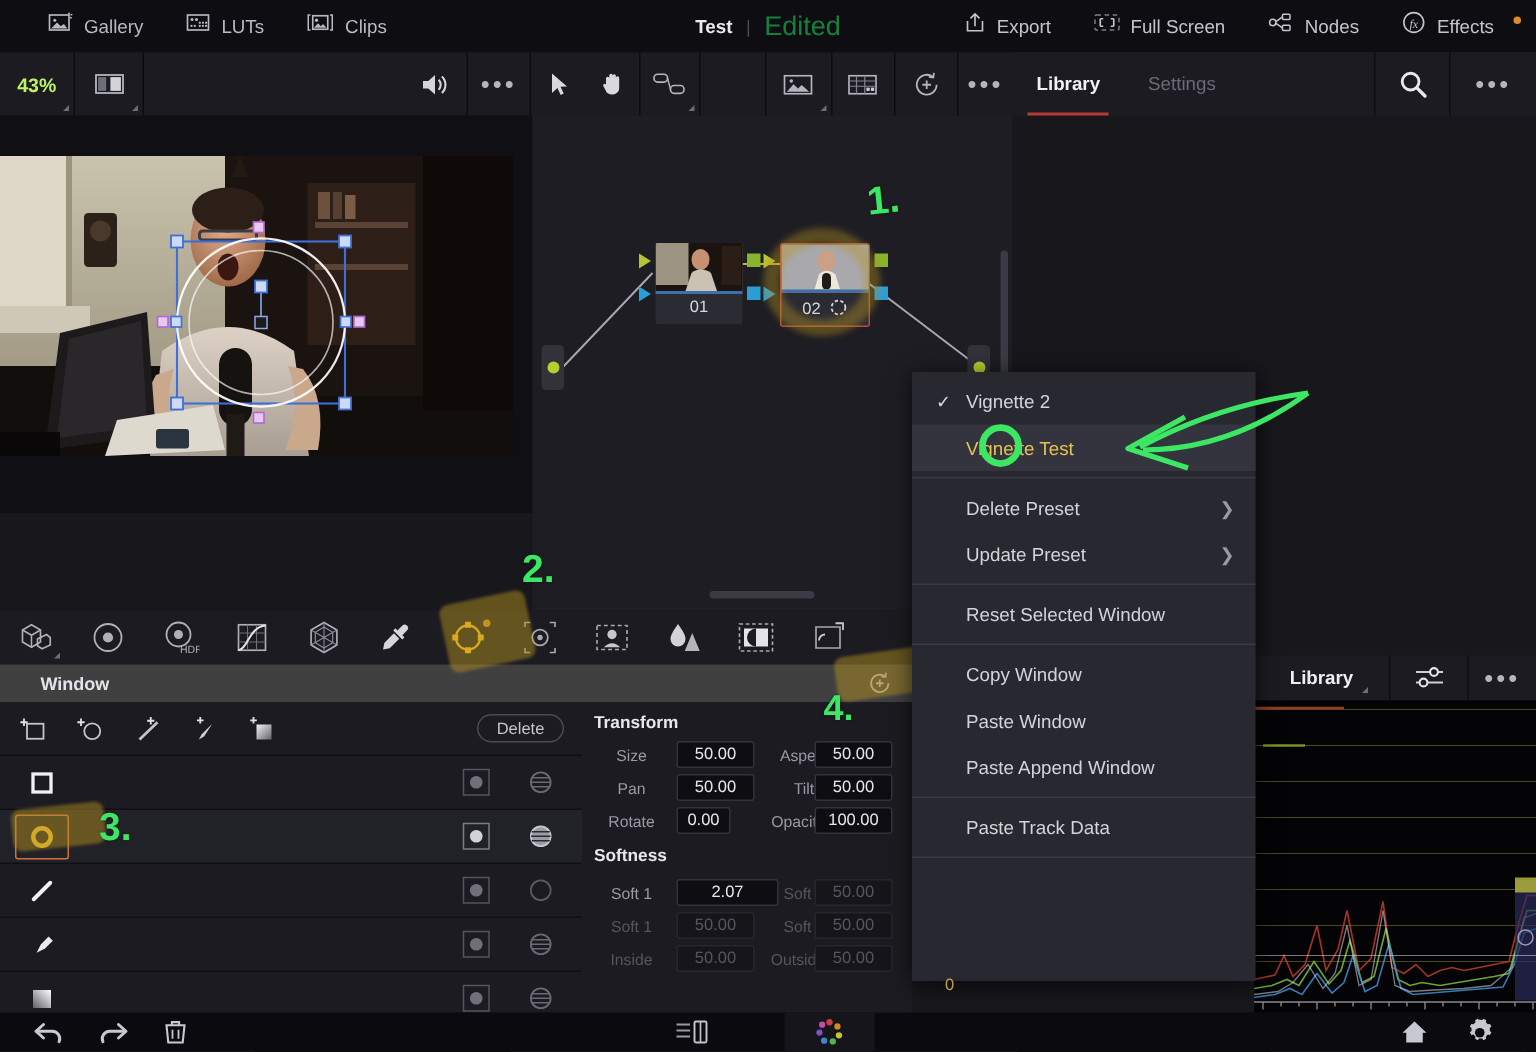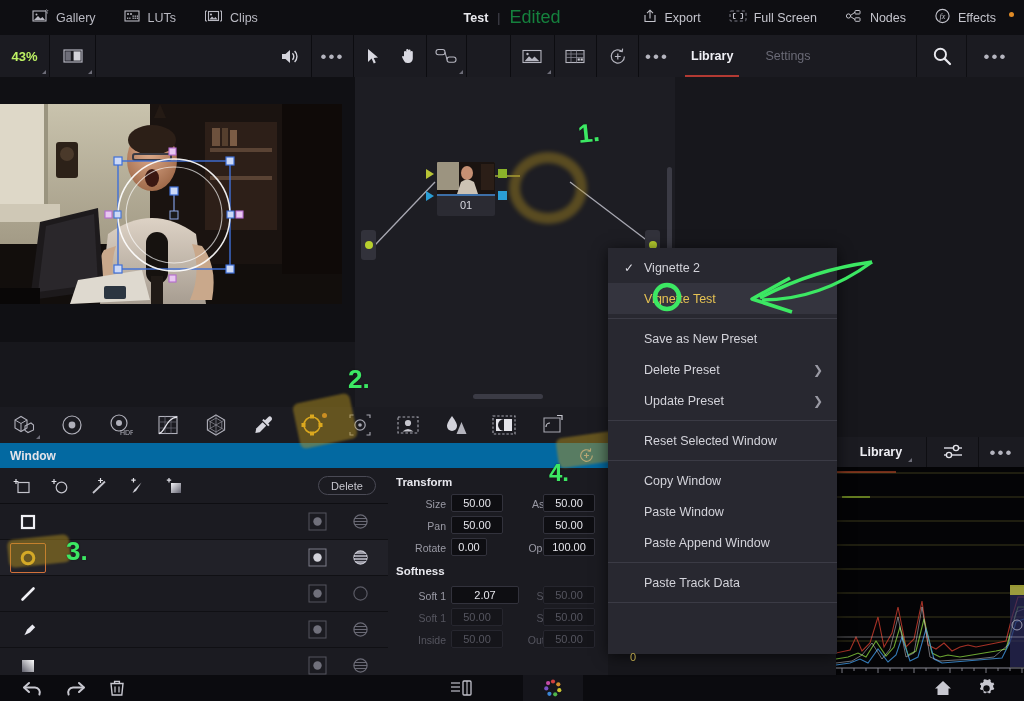--- a/index.html
+++ b/index.html
@@ -87,42 +87,42 @@
                display:flex; align-items:center; padding-left:6px; font-size:11px; color:#72727d; }
   .gallery-body { position:absolute; left:675px; top:110px; width:349px; height:325px; background:#17171c; }
 
   
   .ctoolbar { position:absolute; left:0; top:407px; width:608px; height:36px; background:#1b1b21; }
   .ct-btn { position:absolute; top:0; width:48px; height:36px;
             display:flex; align-items:center; justify-content:center; }
 
   
   .winpanel { position:absolute; left:0; top:443px; width:608px; height:232px; background:#1b1b21; }
-  .wp-head { position:absolute; left:0; top:0; width:664px; height:25px; background:#0369a1;
-             display:flex; align-items:center; }
+  .wp-head { position:absolute; left:0; top:0; width:664px; height:25px; background:#404040;
+             display:flex; align-items:center;padding-left:17px; }
   .wp-title { font-size:12px; color:#e4e4ea; font-weight:bold; padding-left:10px; }
   .wp-tools { position:absolute; left:0; top:25px; width:388px; height:36px;
               border-bottom:1px solid #0e0e12; }
   .wtool { position:absolute; top:0; width:38px; height:36px;
            display:flex; align-items:center; justify-content:center; }
   .delbtn { position:absolute; right:12px; top:8px; width:58px; height:19px;
             border:1px solid #4a4a55; border-radius:10px; display:flex;
             align-items:center; justify-content:center; font-size:11px; color:#c6c6ce; }
   .wrow { position:absolute; left:0; width:388px; height:36px;
           border-bottom:1px solid #101014; }
   .wrow-ico { position:absolute; left:10px; top:3px; width:36px; height:30px;
               display:flex; align-items:center; justify-content:center; border-radius:2px; }
   .wrow-ico.sel { border:1px solid #d2713a; }
   .wrow-tog { position:absolute; top:7px; width:21px; height:21px;
               display:flex; align-items:center; justify-content:center; }
 
   
   .tpanel { position:absolute; left:388px; top:468px; width:220px; height:207px; }
   .tp-sect { font-size:11.5px; color:#e7e7ed; font-weight:bold; }
-  .fld-lbl { font-size:10.5px; text-align:right; }
+  .fld-lbl { font-size:10.5px; text-align:center; }
   .fld-box { height:18px; background:#0e0e12; border:1px solid #32323c; border-radius:2px;
              display:flex; align-items:center; justify-content:center;
              font-size:11px; color:#e6e6ec; }
   .fld-box.dim { color:#55555f; border-color:#26262e; background:#15151a; }
   .fld-lbl.dim { color:#55555f; }
   .fld-lbl.on { color:#9a9aa5; }
 
   
   .scopehead { position:absolute; left:836px; top:437px; width:188px; height:30px;
                background:#1b1b21; display:flex; align-items:center; }
@@ -502,20 +502,43 @@
       <div class="label">
         <span>01</span>
       </div>
       <div style="position:absolute; left:0; right:0; top:32px; height:2px; background:#3d6fa8;"></div>
       <div class="tri tri-green" style="position:absolute; left:-11px; top:7px;"></div>
       <div class="tri tri-blue" style="position:absolute; left:-11px; top:29px;"></div>
       <div class="port sq-green" style="right:-12px; top:7px;"></div>
       <div class="port sq-blue" style="right:-12px; top:29px;"></div>
     </div>
 
+    <div class="node" style="left:165px; top:85px; width:60px; border:1.6px solid #bb4a33;">
+      <div class="thumb" style="background:#a9a9ad;">
+        <svg width="60" height="30" viewBox="0 0 60 30">
+          <rect width="60" height="30" fill="#a9a9ad"></rect>
+          <ellipse cx="30" cy="11" rx="6" ry="7" fill="#caa184"></ellipse>
+          <path d="M22 30 L25 20 Q30 15 36 20 L39 30 Z" fill="#efe6d9"></path>
+          <rect x="27" y="19" width="6" height="11" rx="3" fill="#1f1b18"></rect>
+        </svg>
+      </div>
+      <div class="label">
+        <span>02</span>
+        <span>
+          <svg width="12" height="12" viewBox="0 0 12 12">
+            <circle cx="6" cy="6" r="4.6" fill="none" stroke="#d9d9e0" stroke-width="1.2" stroke-dasharray="2.2 1.6"></circle>
+          </svg>
+        </span>
+      </div>
+      <div style="position:absolute; left:0; right:0; top:30px; height:2px; background:#3d6fa8;"></div>
+      <div class="tri tri-blue" style="position:absolute; left:-12px; top:28px;"></div>
+      <div class="tri tri-green" style="position:absolute; left:-12px; top:6px;"></div>
+      <div class="port sq-green" style="right:-13px; top:6px;"></div>
+      <div class="port sq-blue" style="right:-13px; top:28px;"></div>
+    </div>
 
     <div class="nodescroll"></div>
     <div class="nodehbar"></div>
   </div>
 
   <div class="rpanel">
     <div class="rtabs">
       <div class="rtab active">
         <span>Library</span>
       </div>
@@ -894,23 +917,20 @@
     <div class="ctxitem" style="margin-top:4px;">
       <span class="ctxcheck">✓</span>
       <span>Vignette 2</span>
     </div>
     <div class="ctxitem hl">
       <span>Vignette Test</span>
     </div>
     <div class="ctxsep"></div>
 
     <div class="ctxitem">
-      <span>Save as New Preset</span>
-    </div>
-    <div class="ctxitem">
       <span>Delete Preset</span>
       <span class="ctxarrow">❯</span>
     </div>
     <div class="ctxitem">
       <span>Update Preset</span>
       <span class="ctxarrow">❯</span>
     </div>
     <div class="ctxsep"></div>
 
     <div class="ctxitem">

